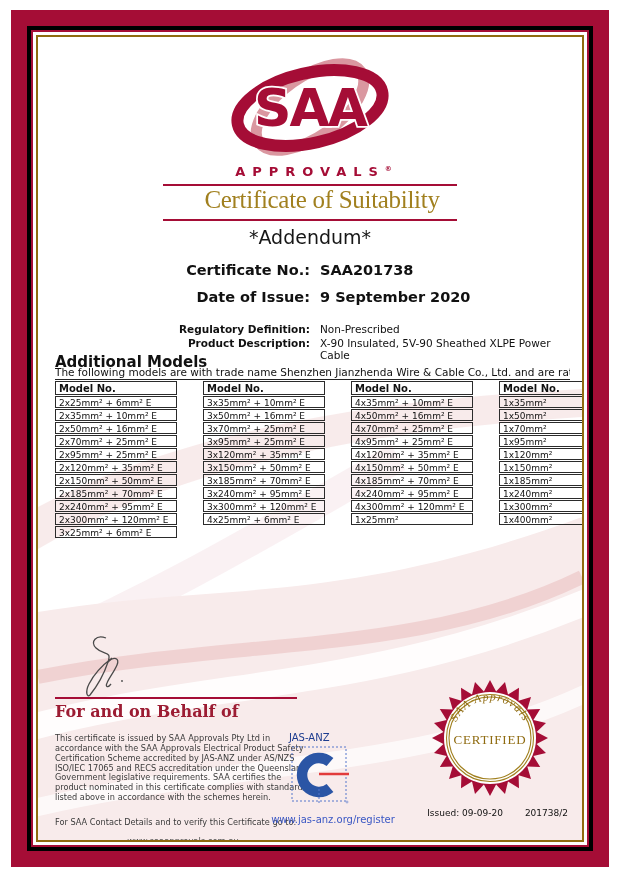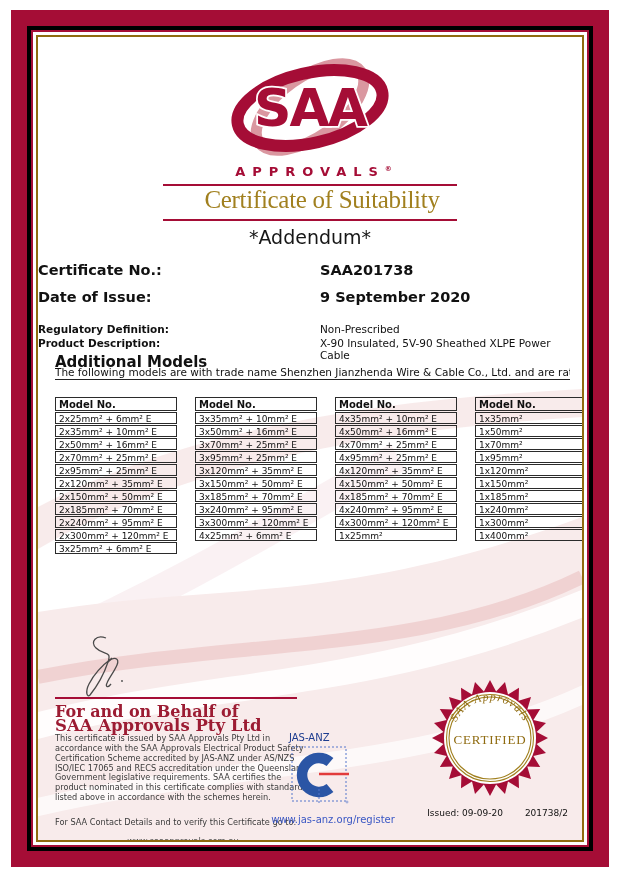--- a/index.html
+++ b/index.html
@@ -21,31 +21,31 @@
   
   .rule{position:absolute;left:125px;width:294px;height:2px;background:#A50D36;}
   .rule-top{top:147px;}
   .rule-bottom{top:182px;}
   .title{position:absolute;top:149px;left:0;right:0;text-align:center;
          font-family:"Liberation Serif",serif;font-size:25px;letter-spacing:-0.3px;color:#A1801F;padding-left:24px;}
   .addendum{position:absolute;top:189px;left:0;right:0;text-align:center;font-size:19px;color:#161616;}
   
   .info{position:absolute;top:225px;left:0;width:100%;}
   .irow{display:flex;align-items:baseline;}
-  .irow .lbl{width:272px;font-weight:bold;padding-right:10px;flex:none;}
+  .irow .lbl{width:272px;text-align:right;font-weight:bold;padding-right:10px;flex:none;}
   .irow .val{flex:1;text-align:left;}
   .irow.big{font-size:14.5px;margin-bottom:11px;}
   .irow.big .val{font-weight:bold;}
   .irow.small{font-size:10.5px;margin-bottom:2px;}
   .gap{height:7px;}
   
   .models-heading{position:absolute;top:316px;left:17px;font-size:15px;font-weight:bold;}
   .models-intro{position:absolute;top:329px;left:17px;right:12px;font-size:10.5px;
                 border-bottom:1px solid #222;padding-bottom:1px;white-space:nowrap;overflow:hidden;}
-  .tables{position:absolute;top:360px;left:17px;display:flex;gap:18px;}
+  .tables{position:absolute;top:344px;left:17px;display:flex;gap:26px;}
   .model-table{width:122px;}
   .mrow{box-sizing:border-box;width:100%;border:1px solid #2b2b2b;padding:1px 3px 0 3px;
         font-size:9px;height:12px;line-height:10px;margin-bottom:1px;white-space:nowrap;overflow:hidden;}
   .mhead{font-weight:bold;font-size:10px;height:14px;line-height:12px;}
   
   .signature{position:absolute;left:40px;top:597px;}
   .sig-line{position:absolute;left:17px;top:660px;width:242px;height:2px;background:#A50D36;}
   .behalf{position:absolute;left:17px;top:665px;font-family:"DejaVu Serif",serif;font-weight:bold;
           font-size:16px;color:#9C1C33;}
   .company{position:absolute;left:17px;top:679px;font-family:"DejaVu Serif",serif;font-weight:bold;
@@ -178,21 +178,20 @@
                   </div>
               </div>
 
               <svg class="signature" width="55" height="64" viewBox="0 0 55 64">
                 <path d="M28,4 C18,0 12,8 18,14 C26,22 34,16 30,28 C24,46 16,56 12,61 C9,64 7,58 11,50 C17,38 26,30 34,24" stroke="#4a4a4a" stroke-width="1.3" fill="none"></path>
                 <path d="M30,28 C36,22 42,24 39,31 C36,38 31,44 29,49 C27,53 30,54 33,50" stroke="#4a4a4a" stroke-width="1.3" fill="none"></path>
                 <circle cx="44" cy="47" r="0.9" fill="#4a4a4a"></circle>
               </svg>
               <div class="sig-line"></div>
               <div class="behalf">For and on Behalf of</div>
-              <div class="company">SAA Approvals Pty Ltd</div>
 
               <div class="legal-col">
                 <div class="legal">This certificate is issued by SAA Approvals Pty Ltd in accordance with the SAA Approvals Electrical Product Safety Certification Scheme accredited by JAS-ANZ under AS/NZS ISO/IEC 17065 and RECS accreditation under the Queensland Government legislative requirements. SAA certifies the product nominated in this certificate complies with standard/s listed above in accordance with the schemes herein.</div>
                 <div class="verify">For SAA Contact Details and to verify this Certificate go to:</div>
                 <div class="saa-url">www.saaapprovals.com.au</div>
               </div>
 
               <div class="jas">
                 <div class="jas-title">JAS-ANZ</div>
                 <svg width="62" height="60" viewBox="0 0 62 60">

